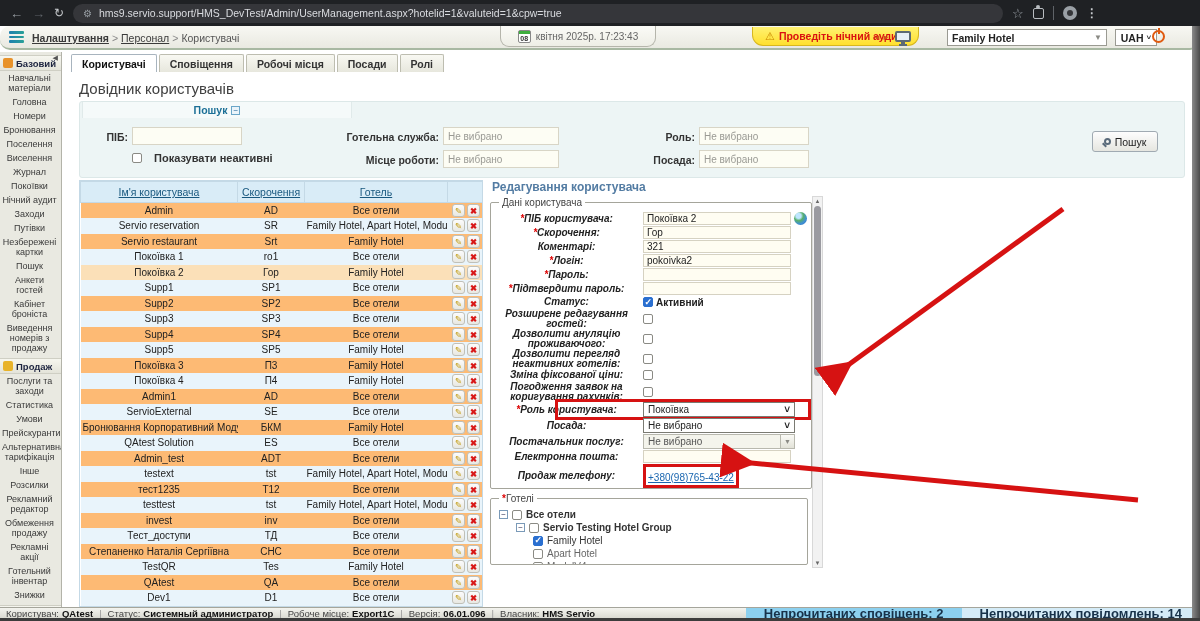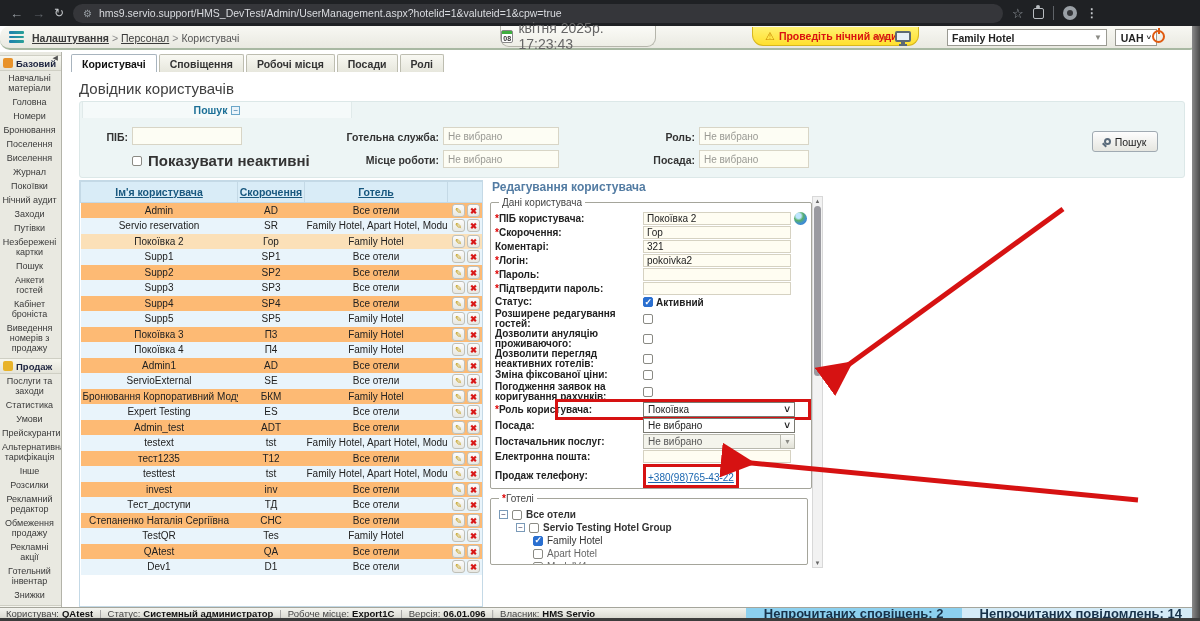--- a/index.html
+++ b/index.html
@@ -26,21 +26,21 @@
   .topbar { position:absolute; left:0; top:26px; width:1200px; height:24px; background:linear-gradient(#f8f8f3,#e9e9e1); border-bottom:2px solid #a8b8a2;border-radius:10px; }
   .hamburger { position:absolute; left:9px; top:5px; width:15px; display:flex; flex-direction:column; gap:2px; cursor:pointer; }
   .hamburger i { height:2.5px; background:linear-gradient(90deg,#1d7fae,#2aa198); border-radius:1px; }
   .breadcrumb { position:absolute; left:32px; top:6px; font-size:10.5px; color:#555; white-space:nowrap; }
   .breadcrumb .bc-link { color:#3a3a3a; text-decoration:underline; cursor:pointer; }
   .breadcrumb .bc-link.first { font-weight:bold; }
   .breadcrumb .bc-sep { color:#888; margin:0 3px; }
   .date-tab { position:absolute; left:500px; top:0; width:156px; height:21px; background:linear-gradient(#fbfbf7,#eeeee6); border:1px solid #b5b5ab; border-top:none; border-radius:0 0 9px 9px; display:flex; align-items:center; justify-content:center; gap:5px; }
   .cal-ic { width:13px; height:13px; background:#fff; border:1px solid #888; border-radius:2px; position:relative; font-size:7px; font-weight:bold; color:#333; text-align:center; line-height:15px; }
   .cal-ic::before { content:""; position:absolute; left:0; top:0; right:0; height:3px; background:#3fae3f; }
-  .date-text { font-size:14px; color:#666; }
+  .date-text { font-size:10px; color:#666; }
   .audit-warning { position:absolute; left:752px; top:1px; height:19px; padding:0 12px; background:linear-gradient(#fff171,#ffe02e); border:1px solid #d8b71e; border-top:none; border-radius:0 0 11px 11px; display:flex; align-items:center; gap:4px; cursor:pointer; }
   .warn-ic { color:#c98a00; font-size:11px; line-height:1; }
   .audit-warning .warn-text { color:#d91111; font-weight:bold; font-size:10.5px; }
   .lr-arrows { position:absolute; left:873px; top:7px; color:#d14b1e; font-size:8px; letter-spacing:1px; cursor:pointer; }
   .monitor-ic { position:absolute; left:895px; top:5px; width:16px; height:11px; border:2px solid #5d6a74; border-radius:2px; background:#e8f0f6; cursor:pointer; }
   .monitor-ic::after { content:""; position:absolute; left:4px; bottom:-4px; width:4px; height:2px; background:#5d6a74; box-shadow:-2px 2px 0 0 #5d6a74, 2px 2px 0 0 #5d6a74; }
   .hotel-select { position:absolute; left:947px; top:3px; width:160px; height:17px; background:#fff; border:1px solid #9a9a92; display:flex; align-items:center; padding:0 4px; cursor:pointer; }
   .hotel-select .sel-text { font-size:10.5px; font-weight:bold; color:#222; flex:1; }
   .dd-arrow { color:#8a8a84; font-size:8px; }
   .uah-select { position:absolute; left:1115px; top:3px; width:42px; height:17px; background:#fff; border:1px solid #9a9a92; display:flex; align-items:center; justify-content:center; gap:3px; font-size:10.5px; font-weight:bold; color:#222; cursor:pointer;text-align:center; }
@@ -64,51 +64,51 @@
   .tab.active { background:#fff; border-color:#a8b4be; color:#111; }
   .page-title { position:absolute; left:16px; top:28px; font-size:15px; color:#404040; }
   
   .search-panel { position:absolute; left:16px; top:49px; width:1106px; height:77px; background:#edf5f5; border:1px solid #dce8e8; border-radius:3px; }
   .sp-tab { position:absolute; left:2px; top:0; width:270px; height:16px; background:#f5fafa; border-left:1px solid #e0eaea; border-right:1px solid #e0eaea; display:flex; align-items:center; justify-content:center; gap:4px; cursor:pointer; }
   .sp-title { font-size:10.5px; font-weight:bold; color:#1b6f96; }
   .collapse-box { width:9px; height:9px; border:1px solid #6aa6c8; background:#eaf4fa; color:#2a6a9a; font-size:8px; line-height:7px; text-align:center; }
   .sp-label { position:absolute; font-size:10.5px; font-weight:bold; color:#333; text-align:right; }
   .sp-input { position:absolute; height:18px; background:#fdfdf4; border:1px solid #d8d5c6; font-size:10px; color:#333; padding:0 4px; font-family:"Liberation Sans",sans-serif; }
   .sp-input::placeholder { color:#9a9a94; }
-  .sp-check { position:absolute; display:flex; align-items:center; gap:6px; font-size:15px; font-weight:bold; color:#333; cursor:pointer;text-align:center; }
+  .sp-check { position:absolute; display:flex; align-items:center; gap:12px; font-size:11px; font-weight:bold; color:#333; cursor:pointer;text-align:center; }
   .cb { width:10px; height:10px; border:1px solid #8a8a84; background:#fff; border-radius:2px; position:relative; flex:none; cursor:pointer; }
   .cb.checked { background:#2a6fd0; border-color:#2a6fd0; }
   .cb.checked::after { content:"✓"; position:absolute; left:0.5px; top:-1.5px; color:#fff; font-size:9px; font-weight:bold; }
   .search-btn { position:absolute; left:1012px; top:29px; width:66px; height:21px; background:linear-gradient(#fdfdfd,#e6e6e0); border:1px solid #a0aab2; border-radius:3px; display:flex; align-items:center; justify-content:center; gap:4px; font-size:10.5px; color:#222; cursor:pointer; }
   .mag-ic { width:7px; height:7px; border:2px solid #5a6a7a; border-radius:50%; position:relative; flex:none; }
   .mag-ic::after { content:""; position:absolute; left:-4px; top:4px; width:5px; height:2px; background:#5a6a7a; transform:rotate(45deg); }
 
   
   .users-wrap { position:absolute; left:16px; top:128px; width:404px; height:427px; overflow:hidden; border:1px solid #c4d9e6; }
   table.users { border-collapse:collapse; width:100%; table-layout:fixed; }
   table.users th { height:21px; background:#d9ecf7; border:1px solid #c4d9e6; font-size:10.5px; }
-  table.users th span { color:#19587f; font-weight:bold; text-decoration:underline; cursor:pointer;text-align:right; }
+  table.users th span { color:#19587f; font-weight:normal; text-decoration:underline; cursor:pointer;text-align:right; }
   table.users td { height:15.5px; font-size:10px; color:#222; text-align:center; overflow:hidden; white-space:nowrap; padding:0 2px; }
   tr.row-even td { background:#fdba74; }
   tr.row-odd td { background:#e9f4fb; }
   tr.row-selected td { background:#fbe0b8 !important; }
   .act-btn { display:inline-block; width:13px; height:13px; border:1px solid #c0c0b8; border-radius:3px; background:linear-gradient(#fcfcfc,#e8e8e2); font-size:8.5px; line-height:12px; text-align:center; cursor:pointer; margin:0 1px; vertical-align:middle; }
   .act-btn.edit { color:#c09a10; }
   .act-btn.del { color:#d81818; font-weight:bold; }
 
   
   .editor { position:absolute; left:427px; top:128px; width:340px; height:427px; }
   .editor-title { font-size:12px; font-weight:bold; color:#537ca3; margin:0 0 3px 2px; }
   fieldset { border:1px solid #a5a59b; border-radius:2px; padding:4px 4px 3px 4px; }
   legend { font-size:10px; color:#444; padding:0 3px; margin-left:4px; }
   .fs-user { width:318px; height:292px; overflow:hidden; }
   .fs-hotels { width:318px; height:72px; overflow:hidden; margin-top:4px; }
   .req { color:#dd0000; font-weight:bold; }
   .frow { display:flex; align-items:center; margin-bottom:1px; position:relative; }
-  .flabel { width:148px; flex:none; text-align:left; font-size:10px; line-height:9.5px; font-weight:bold; color:#222; padding-right:5px; }
+  .flabel { width:148px; flex:none; text-align:center; font-size:10px; line-height:9.5px; font-weight:bold; color:#222; padding-right:5px;font-style:italic; }
   .fctrl { flex:1; display:flex; align-items:center; gap:3px; min-height:12px; }
   .fin { width:148px; height:13px; background:#fffdf2; border:1px solid #d6d2c2; font-size:10px; color:#222; padding:0 3px; font-family:"Liberation Sans",sans-serif; }
   .fin::placeholder { color:#a8a8a0; }
   .globe-icon { width:13px; height:13px; border-radius:50%; background:radial-gradient(circle at 35% 30%, #bfe6ff 0 20%, #58b06a 38%, #3f8fd6 65%, #1f64a8); flex:none; cursor:pointer; }
   .fsel { width:152px; height:15px; border:1px solid #7a7a72; background:#fff; display:flex; align-items:center; padding:0 4px; font-size:10px; color:#222; cursor:pointer; }
   .fsel .chev { margin-left:auto; font-weight:bold; font-size:10px; color:#222; line-height:8px; }
   .fsel.disabled { background:#f4f4ec; border-color:#b8b8ae; color:#555; cursor:default; padding-right:0; }
   .fsel.disabled .ddbtn { margin-left:auto; width:14px; height:13px; background:linear-gradient(#fafaf6,#e2e2d8); border-left:1px solid #b8b8ae; color:#8a8a84; font-size:7px; text-align:center; line-height:13px; }
   .stat-text { font-size:10px; font-weight:bold; color:#222;text-align:center; }
   .phone-link { font-size:10px; color:#1a66b0; text-decoration:underline; cursor:pointer; }
@@ -296,20 +296,32 @@
               <td>AD</td>
               <td>Все отели</td>
               <td><span class="act-btn edit">✎</span><span class="act-btn del">✖</span></td>
             </tr>
             <tr class="row-odd">
               <td>Servio reservation</td>
               <td>SR</td>
               <td>Family Hotel, Apart Hotel, ModulV4</td>
               <td><span class="act-btn edit">✎</span><span class="act-btn del">✖</span></td>
             </tr>
+            <tr class="row-even">
+              <td>Servio restaurant</td>
+              <td>Srt</td>
+              <td>Family Hotel</td>
+              <td><span class="act-btn edit">✎</span><span class="act-btn del">✖</span></td>
+            </tr>
+            <tr class="row-odd">
+              <td>Покоївка 1</td>
+              <td>ro1</td>
+              <td>Все отели</td>
+              <td><span class="act-btn edit">✎</span><span class="act-btn del">✖</span></td>
+            </tr>
             <tr class="row-selected">
               <td>Покоївка 2</td>
               <td>Гор</td>
               <td>Family Hotel</td>
               <td><span class="act-btn edit">✎</span><span class="act-btn del">✖</span></td>
             </tr>
             <tr class="row-odd">
               <td>Supp1</td>
               <td>SP1</td>
               <td>Все отели</td>
@@ -363,21 +375,21 @@
               <td>Все отели</td>
               <td><span class="act-btn edit">✎</span><span class="act-btn del">✖</span></td>
             </tr>
             <tr class="row-even">
               <td>Бронювання Корпоративний Модуль</td>
               <td>БКМ</td>
               <td>Family Hotel</td>
               <td><span class="act-btn edit">✎</span><span class="act-btn del">✖</span></td>
             </tr>
             <tr class="row-odd">
-              <td>Expert Testing</td>
+              <td>QAtest Solution</td>
               <td>ES</td>
               <td>Все отели</td>
               <td><span class="act-btn edit">✎</span><span class="act-btn del">✖</span></td>
             </tr>
             <tr class="row-even">
               <td>Admin_test</td>
               <td>ADT</td>
               <td>Все отели</td>
               <td><span class="act-btn edit">✎</span><span class="act-btn del">✖</span></td>
             </tr>

